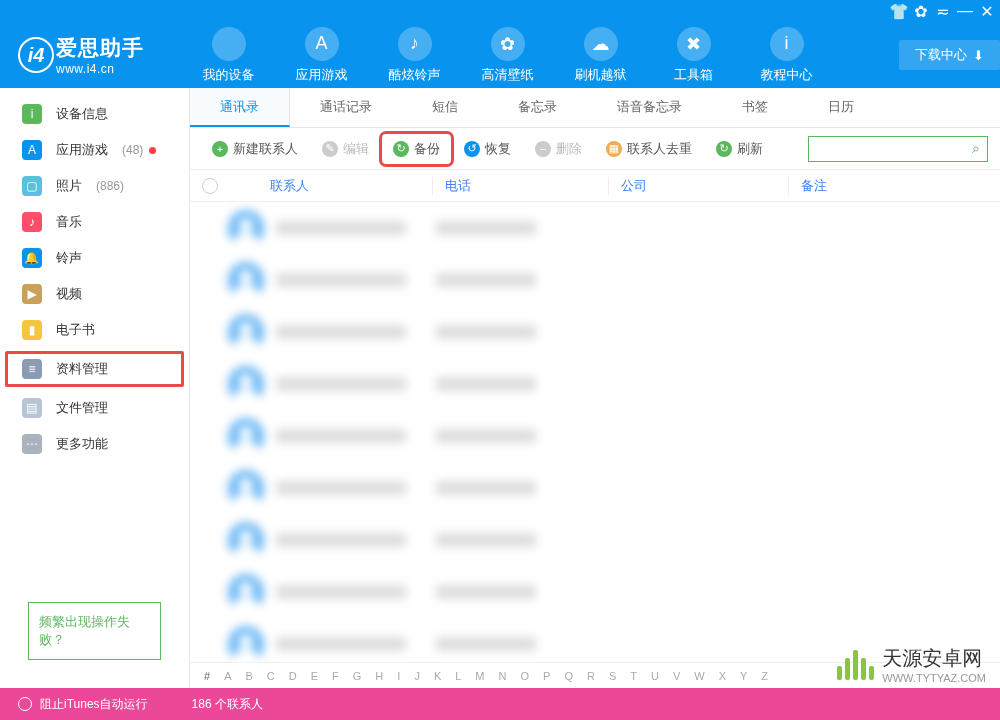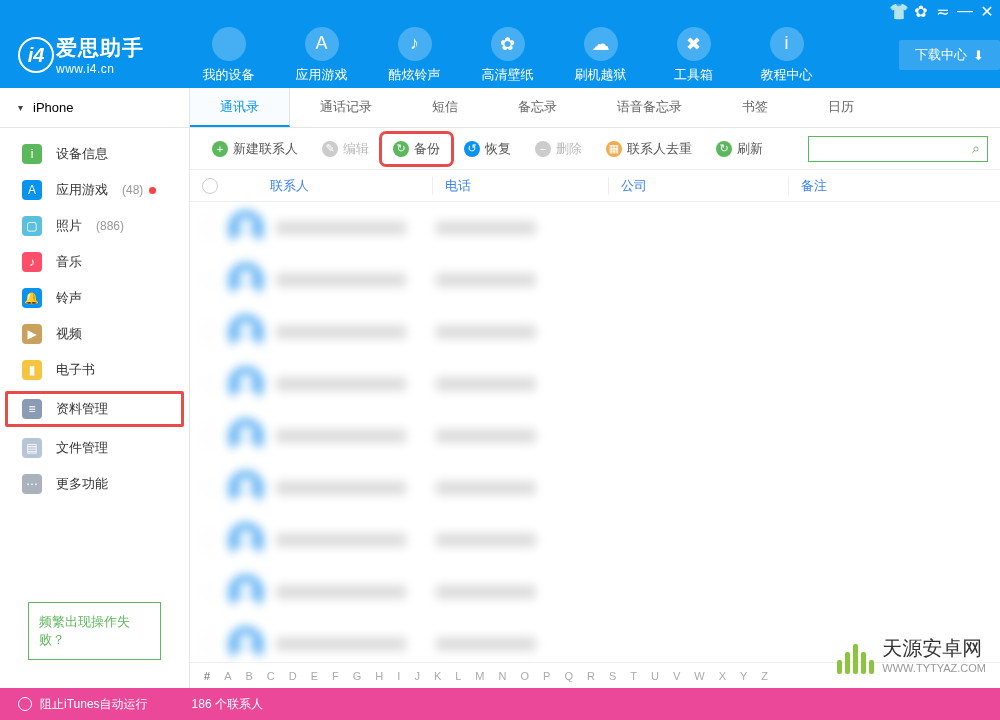--- a/index.html
+++ b/index.html
@@ -74,21 +74,21 @@
     
     .alpha { height: 26px; display: flex; align-items: center; padding: 0 14px; gap: 14px; font-size: 11px; color: #aaa; border-top: 1px solid #eee; }
     .alpha span { cursor: pointer; }
     .alpha span:first-child { color: #666; }
     
     .footer { height: 32px; background: #ec4899; display: flex; align-items: center; padding: 0 18px; color: #fff; font-size: 12px; }
     .footer-left { display: flex; align-items: center; gap: 8px; }
     .footer-circle { width: 14px; height: 14px; border: 1.5px solid #fff; border-radius: 50%; }
     .footer-count { margin-left: 44px; }
     
-    .watermark { position: absolute; right: 14px; bottom: 46px; display: flex; gap: 8px; color: #8bc53f; margin-top: 17px; }
+    .watermark { position: absolute; right: 14px; bottom: 36px; display: flex; align-items: center; gap: 8px; color: #8bc53f; margin-top: 17px; }
     .wm-bars { display: flex; gap: 3px; align-items: flex-end; }
     .wm-bar { width: 5px; background: #8bc53f; border-radius: 2px; }
     .wm-text { font-size: 20px; color: #333; font-weight: 500; }
   </style>
 </head>
 <body>
 
 <div class="titlebar">
   <div class="titlebar-icon">👕</div>
   <div class="titlebar-icon">✿</div>
@@ -136,23 +136,20 @@
       </div>
     </div>
   <div class="download-btn">
     <span>下载中心</span>
     <span>⬇</span>
   </div>
 </div>
 
 <div class="main">
   <div class="sidebar">
-    <div class="device-select">
-      <span>iPhone</span>
-    </div>
     <div class="sidebar-list" id="sidebar-list">
         <div class="sidebar-item">
           <div class="sb-icon" style="background:#5cb85c">i</div>
           <span>设备信息</span>
         </div>
         <div class="sidebar-item">
           <div class="sb-icon" style="background:#0893ee">A</div>
           <span>应用游戏</span>
           <span class="sb-count">(48)</span>
           <span class="sb-dot"></span>

